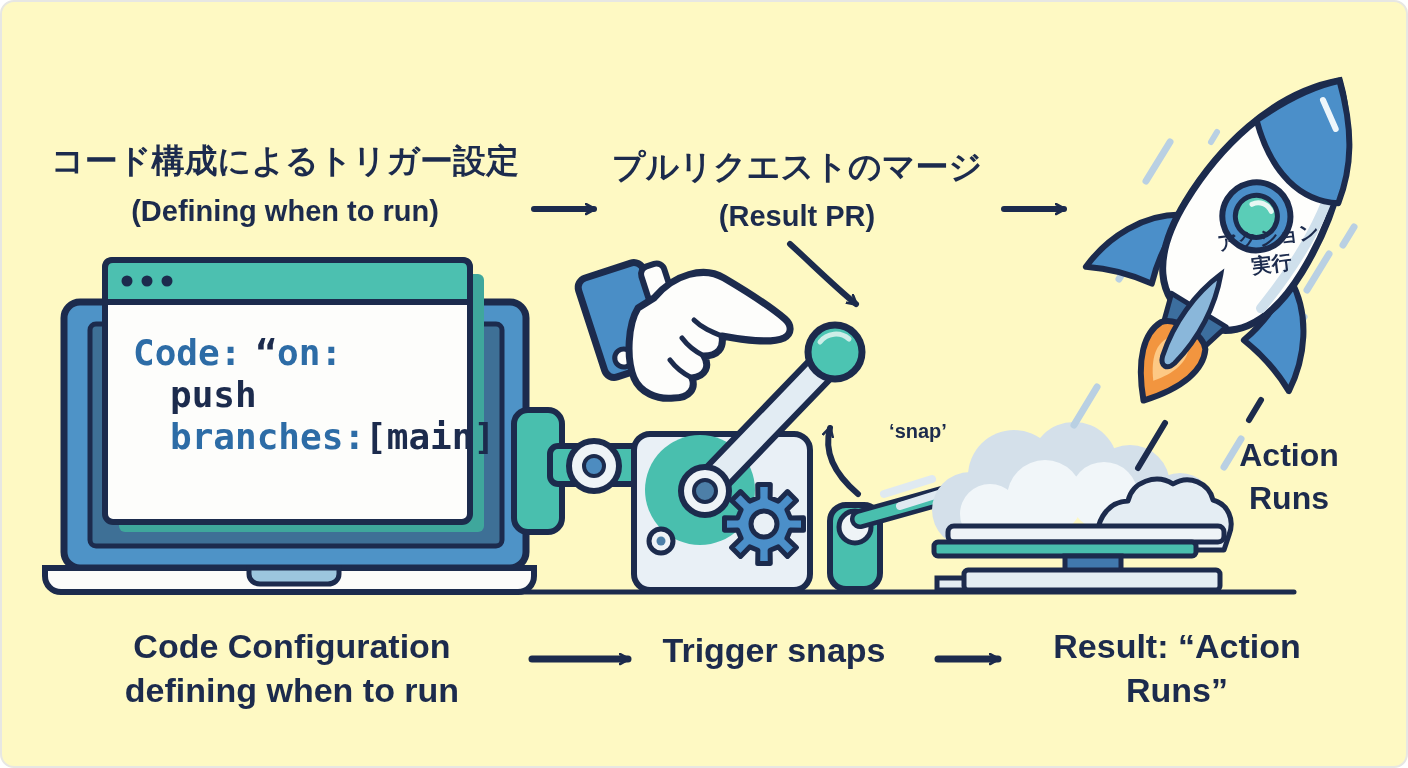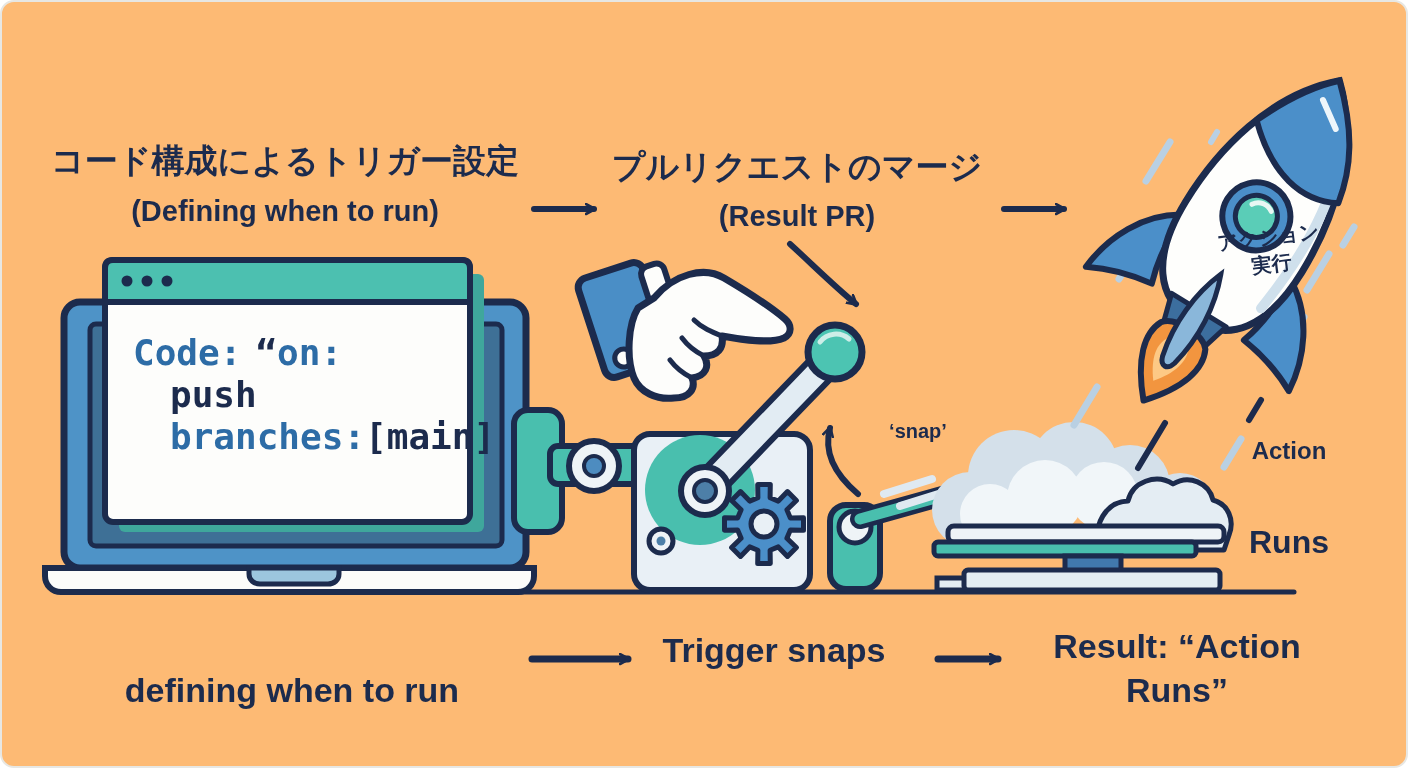--- a/index.html
+++ b/index.html
@@ -1,18 +1,18 @@
 <!DOCTYPE html>
 <html><head>
 <meta charset="utf-8">
 <style>
   html,body{margin:0;padding:0;background:#ffffff;}
   .stage{
     position:relative;width:1408px;height:768px;overflow:hidden;
-    background:#fdba74;border:2px solid #e7e7e3;border-radius:14px;box-sizing:border-box;
+    background:#fef9c3;border:2px solid #e7e7e3;border-radius:14px;box-sizing:border-box;
     font-family:"Liberation Sans","DejaVu Sans",sans-serif;color:#1c2b4d;
   }
   .stage svg{position:absolute;left:0;top:0;}
   .lbl{position:absolute;transform:translateX(-50%);white-space:nowrap;text-align:center;
        font-weight:bold;color:#1c2b4d;line-height:1.1;}
   .jp{font-size:33px;font-family:"DejaVu Sans",sans-serif;}
   .en{font-size:29px;}
   .big{font-size:34px;}
   .snap{font-size:20px;}
   .rocket-txt{position:absolute;left:1268px;top:222px;transform:translateX(-50%) rotate(-7deg);
@@ -174,23 +174,24 @@
   <div class="code cv" style="left:168px;top:372px;">push</div>
   <div class="code" style="left:168px;top:414px;"><span class="ck">branches:</span><span class="cv" style="">[main]</span></div>
 
   <div class="lbl snap" style="left:916px;top:418px;">‘snap’</div>
 
   <div class="rocket-txt">
     <div>アクション</div>
     <div>実行</div>
   </div>
 
-  <div class="lbl" style="left:1287px;top:436px;font-size:24px;">Action</div>
-  <div class="lbl" style="left:1287px;top:479px;font-size:32px;margin-top:44px;">Runs</div>
+  <div class="lbl" style="left:1287px;top:436px;font-size:32px;">Action</div>
+  <div class="lbl" style="left:1287px;top:479px;font-size:32px;">Runs</div>
 
+  <div class="lbl big" style="left:290px;top:626px;">Code Configuration</div>
   <div class="lbl big" style="left:290px;top:670px;">defining when to run</div>
 
   <div class="lbl big" style="left:772px;top:630px;">Trigger snaps</div>
 
   <div class="lbl big" style="left:1175px;top:626px;">Result: “Action</div>
   <div class="lbl big" style="left:1175px;top:670px;text-align:right;">Runs”</div>
 
 </div>
 
 </body></html>

